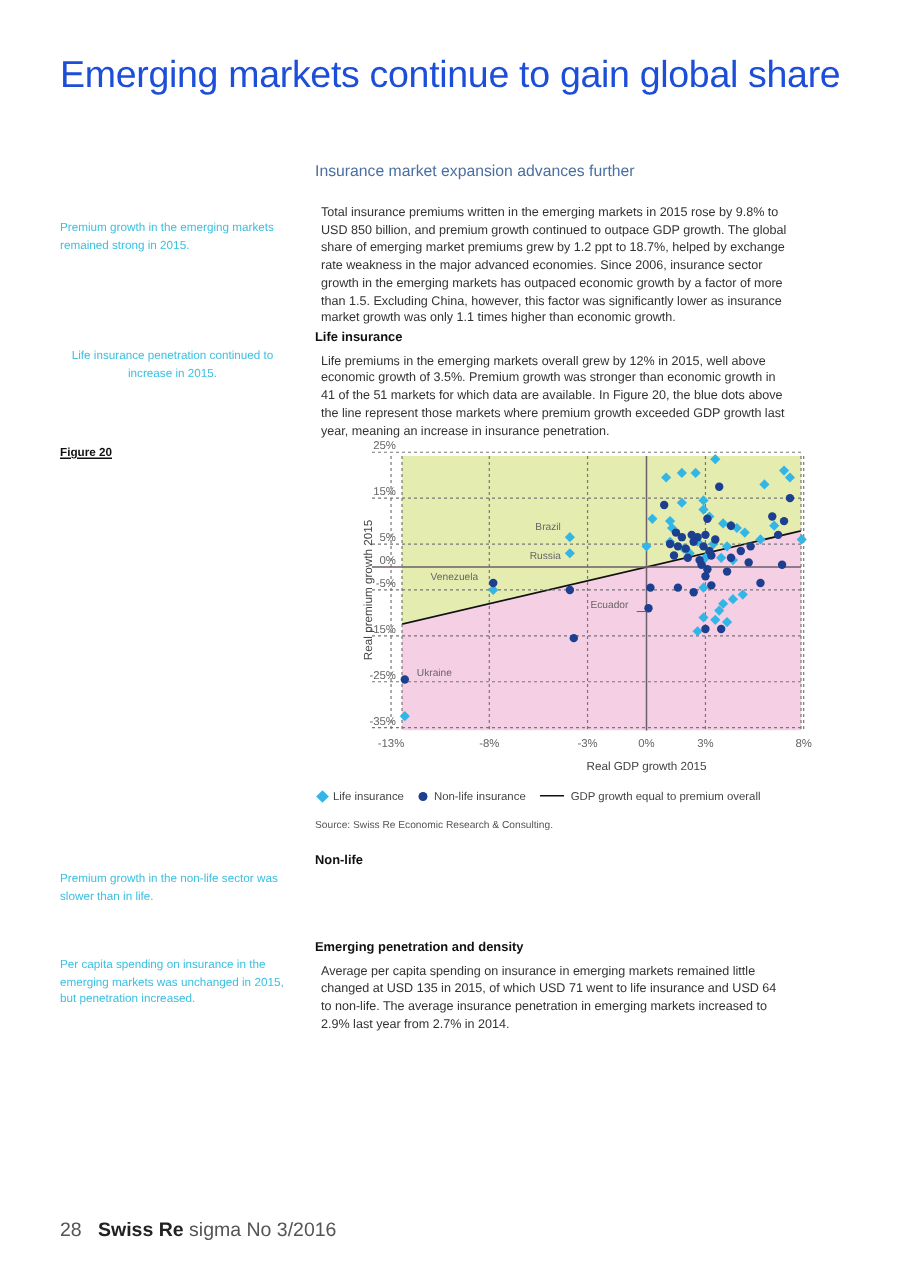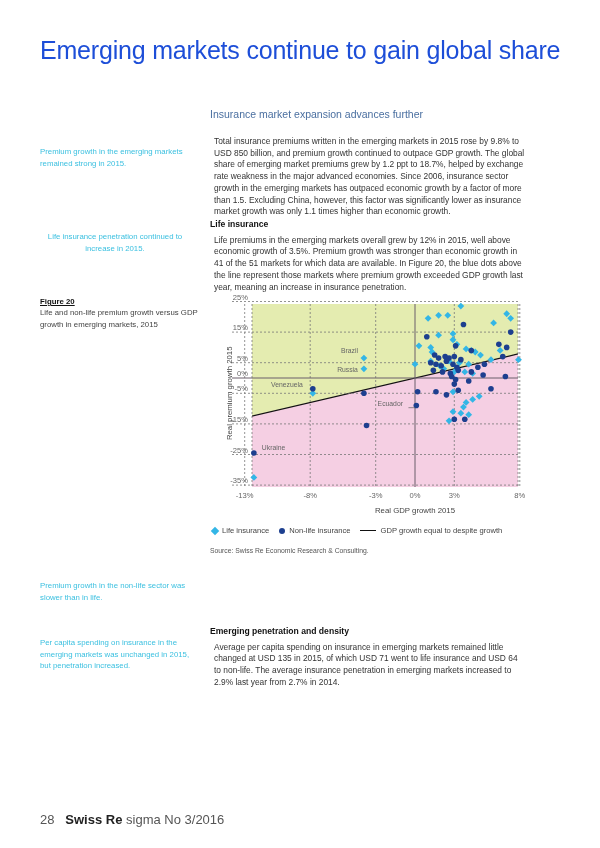--- a/index.html
+++ b/index.html
@@ -7,21 +7,21 @@
          font-family: "Liberation Sans", sans-serif; color: #333; }
   .page-title { position: absolute; left: 40px; top: 36px; font-size: 25px; font-weight: 300;
                 color: #1d4ed8; letter-spacing: -0.2px; font-family: "Liberation Sans", sans-serif; }
   .section-heading { position: absolute; left: 210px; top: 108px; font-size: 10.5px; color: #4a6fa0; }
   .margin-note { position: absolute; left: 40px; width: 150px; font-size: 7.8px; line-height: 11.6px; color: #3cc0e0; }
   .body-block { position: absolute; left: 210px; width: 320px; font-size: 8.4px; line-height: 11.7px; color: #333; }
   .body-block h3 { margin: 0; font-size: 8.6px; font-weight: bold; color: #111; line-height: 11.7px; }
   .body-block p { margin: 4px; }
   .fig-caption { position: absolute; left: 40px; top: 296px; width: 160px; font-size: 7.8px; line-height: 11.4px; color: #444; }
   .fig-caption .fig-label { font-weight: bold; color: #111; text-decoration: underline; }
-  .chart-wrap { position: absolute; left: 0; top: 0; width: 551px; height: 560px; pointer-events: none; }
+  .chart-wrap { position: absolute; left: 16px; top: 0; width: 551px; height: 560px; pointer-events: none; }
   .chart-wrap svg { position: absolute; left: 0; top: 0; }
   .tick { font-size: 7.6px; fill: #666; font-family: "Liberation Sans", sans-serif; }
   .ann { font-size: 6.8px; fill: #666; font-family: "Liberation Sans", sans-serif; }
   .axis-title { font-size: 7.8px; fill: #444; font-family: "Liberation Sans", sans-serif; }
   .legend { position: absolute; left: 212px; top: 526px; font-size: 7.6px; color: #444; display: flex; align-items: center; gap: 10px; }
   .legend .item { display: flex; align-items: center; gap: 4px; }
   .legend .sw-life { width: 6px; height: 6px; background: #33b6e6; transform: rotate(45deg); display: inline-block; }
   .legend .sw-nonlife { width: 6px; height: 6px; background: #1d3f8f; border-radius: 50%; display: inline-block; }
   .legend .sw-line { width: 16px; height: 1.5px; background: #111; display: inline-block; }
   .source { position: absolute; left: 210px; top: 547px; font-size: 6.8px; color: #555; }
@@ -40,21 +40,20 @@
 </div>
 
 <div class="margin-note" style="top:231px;text-align:center;">Life insurance penetration continued to increase in 2015.</div>
 <div class="body-block" style="top:219px;">
   <h3>Life insurance</h3>
   <p>Life premiums in the emerging markets overall grew by 12% in 2015, well above economic growth of 3.5%. Premium growth was stronger than economic growth in 41 of the 51 markets for which data are available. In Figure 20, the blue dots above the line represent those markets where premium growth exceeded GDP growth last year, meaning an increase in insurance penetration.</p>
 </div>
 
 <div class="fig-caption">
   <div class="fig-label">Figure 20</div>
-  <div>Life and non-life premium growth versus GDP growth in emerging markets, 2015</div>
 </div>
 
 <div class="chart-wrap">
   <svg id="chart-svg" width="600" height="560">
       <clipPath id="plotclip">
         <rect x="252" y="304" width="266" height="183"></rect>
       </clipPath>
       <g clip-path="url(#plotclip)">
         <polygon points="252,304 518,304 518,353.94045801526715 252,416.07480916030534" fill="#e4ecb0"></polygon>
         <polygon points="252,416.07480916030534 518,353.94045801526715 518,487 252,487" fill="#f5cfe3"></polygon>
@@ -194,28 +193,29 @@
   <span class="item">
     <span class="sw-life"></span>
     <span>Life insurance</span>
   </span>
   <span class="item">
     <span class="sw-nonlife"></span>
     <span>Non-life insurance</span>
   </span>
   <span class="item">
     <span class="sw-line"></span>
-    <span>GDP growth equal to despite growth</span>
+    <span>GDP growth equal to premium overall</span>
   </span>
 </div>
 
 <div class="source">Source: Swiss Re Economic Research &amp; Consulting.</div>
 
 <div class="margin-note" style="top:580px;">Premium growth in the non-life sector was slower than in life.</div>
 <div class="body-block" style="top:568px;">
+  <h3>Non-life</h3>
 </div>
 
 <div class="margin-note" style="top:637px;">Per capita spending on insurance in the emerging markets was unchanged in 2015, but penetration increased.</div>
 <div class="body-block" style="top:626px;">
   <h3>Emerging penetration and density</h3>
   <p>Average per capita spending on insurance in emerging markets remained little changed at USD 135 in 2015, of which USD 71 went to life insurance and USD 64 to non-life. The average insurance penetration in emerging markets increased to 2.9% last year from 2.7% in 2014.</p>
 </div>
 
 <div class="footer">
   <span>28</span>&nbsp;&nbsp;

